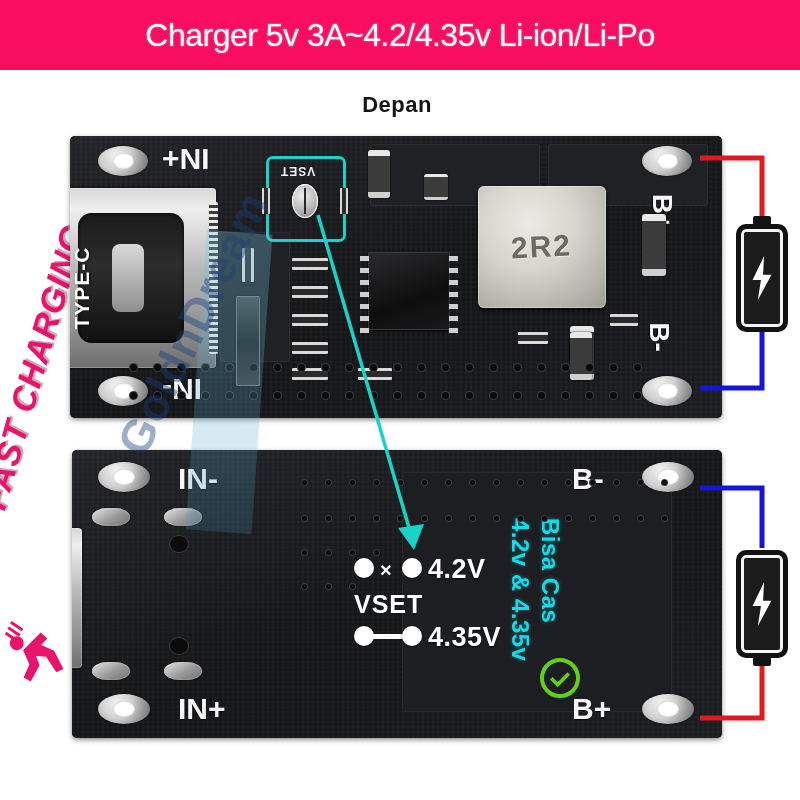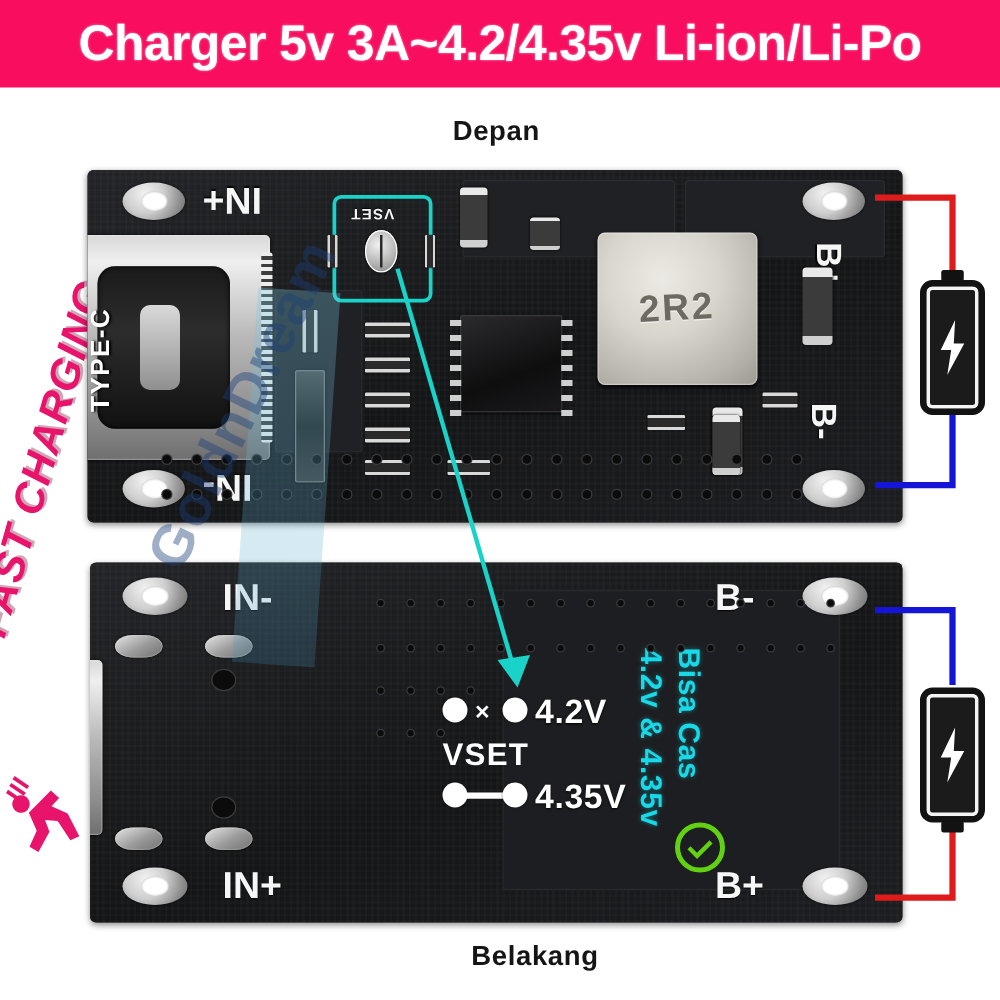--- a/index.html
+++ b/index.html
@@ -12,21 +12,21 @@
   #stage { position: relative; width: 800px; height: 800px; background:#fff; }
 
   
   .banner {
     position: absolute; left: 0; top: 0; width: 800px; height: 70px;
     background: #f80d5f;
     display: flex; align-items: center; justify-content: center;
   }
   .banner-text {
     color: #ffffff;
-    font-size: 40px; font-weight: bold;
+    font-size: 32px; font-weight: normal;
     letter-spacing: -0.5px;
     white-space: nowrap;
     text-shadow: 0 0 2px rgba(255,255,255,.6);
   }
 
   
   .caption {
     position: absolute; font-size: 22px; font-weight: bold; color: #151515;
     letter-spacing: .5px;
   }
@@ -246,21 +246,20 @@
 </head>
 <body>
 
 <div id="stage">
 
   <div class="banner">
     <div class="banner-text">Charger 5v 3A~4.2/4.35v Li-ion/Li-Po</div>
   </div>
 
   <div class="caption" id="cap-depan">Depan</div>
-  <div class="caption" id="cap-belakang">Belakang</div>
 
   <div class="fastwrap">
     <div class="fasttext">FAST CHARGING</div>
   </div>
   <svg class="runner" viewBox="0 0 62 84">
     <g fill="#e8136b">
       <circle cx="41" cy="16" r="7"></circle>
       <path d="M36 24 L24 34 L10 32 L8 40 L26 44 L34 38 L36 48 L24 62 L29 68 L44 54 L46 40 L54 44 L58 36 Z"></path>
       <rect x="44" y="2" width="3" height="14" transform="rotate(18 45 9)"></rect>
       <rect x="50" y="3" width="3" height="14" transform="rotate(18 51 10)"></rect>

